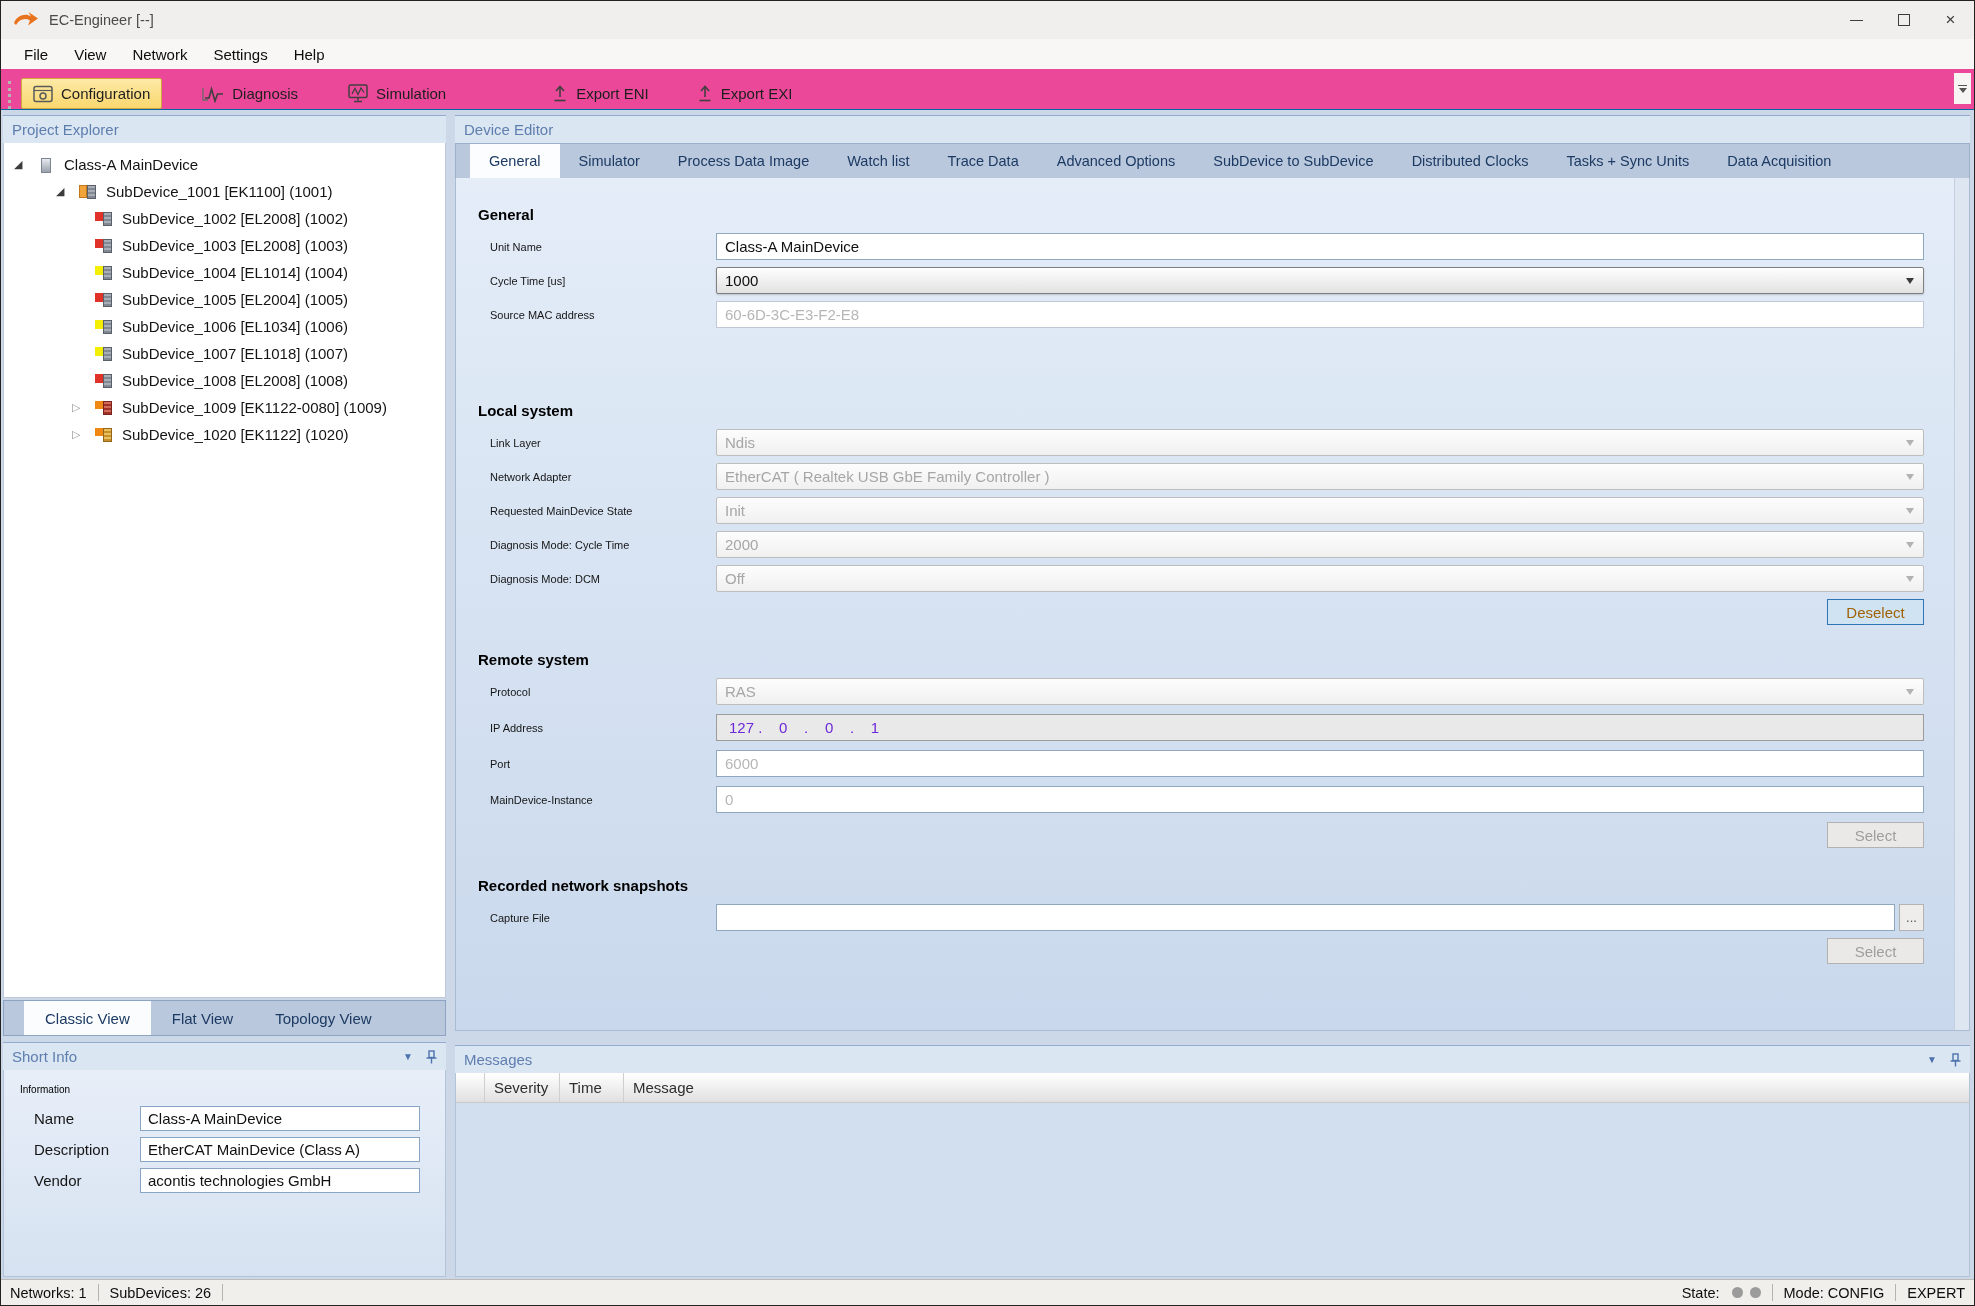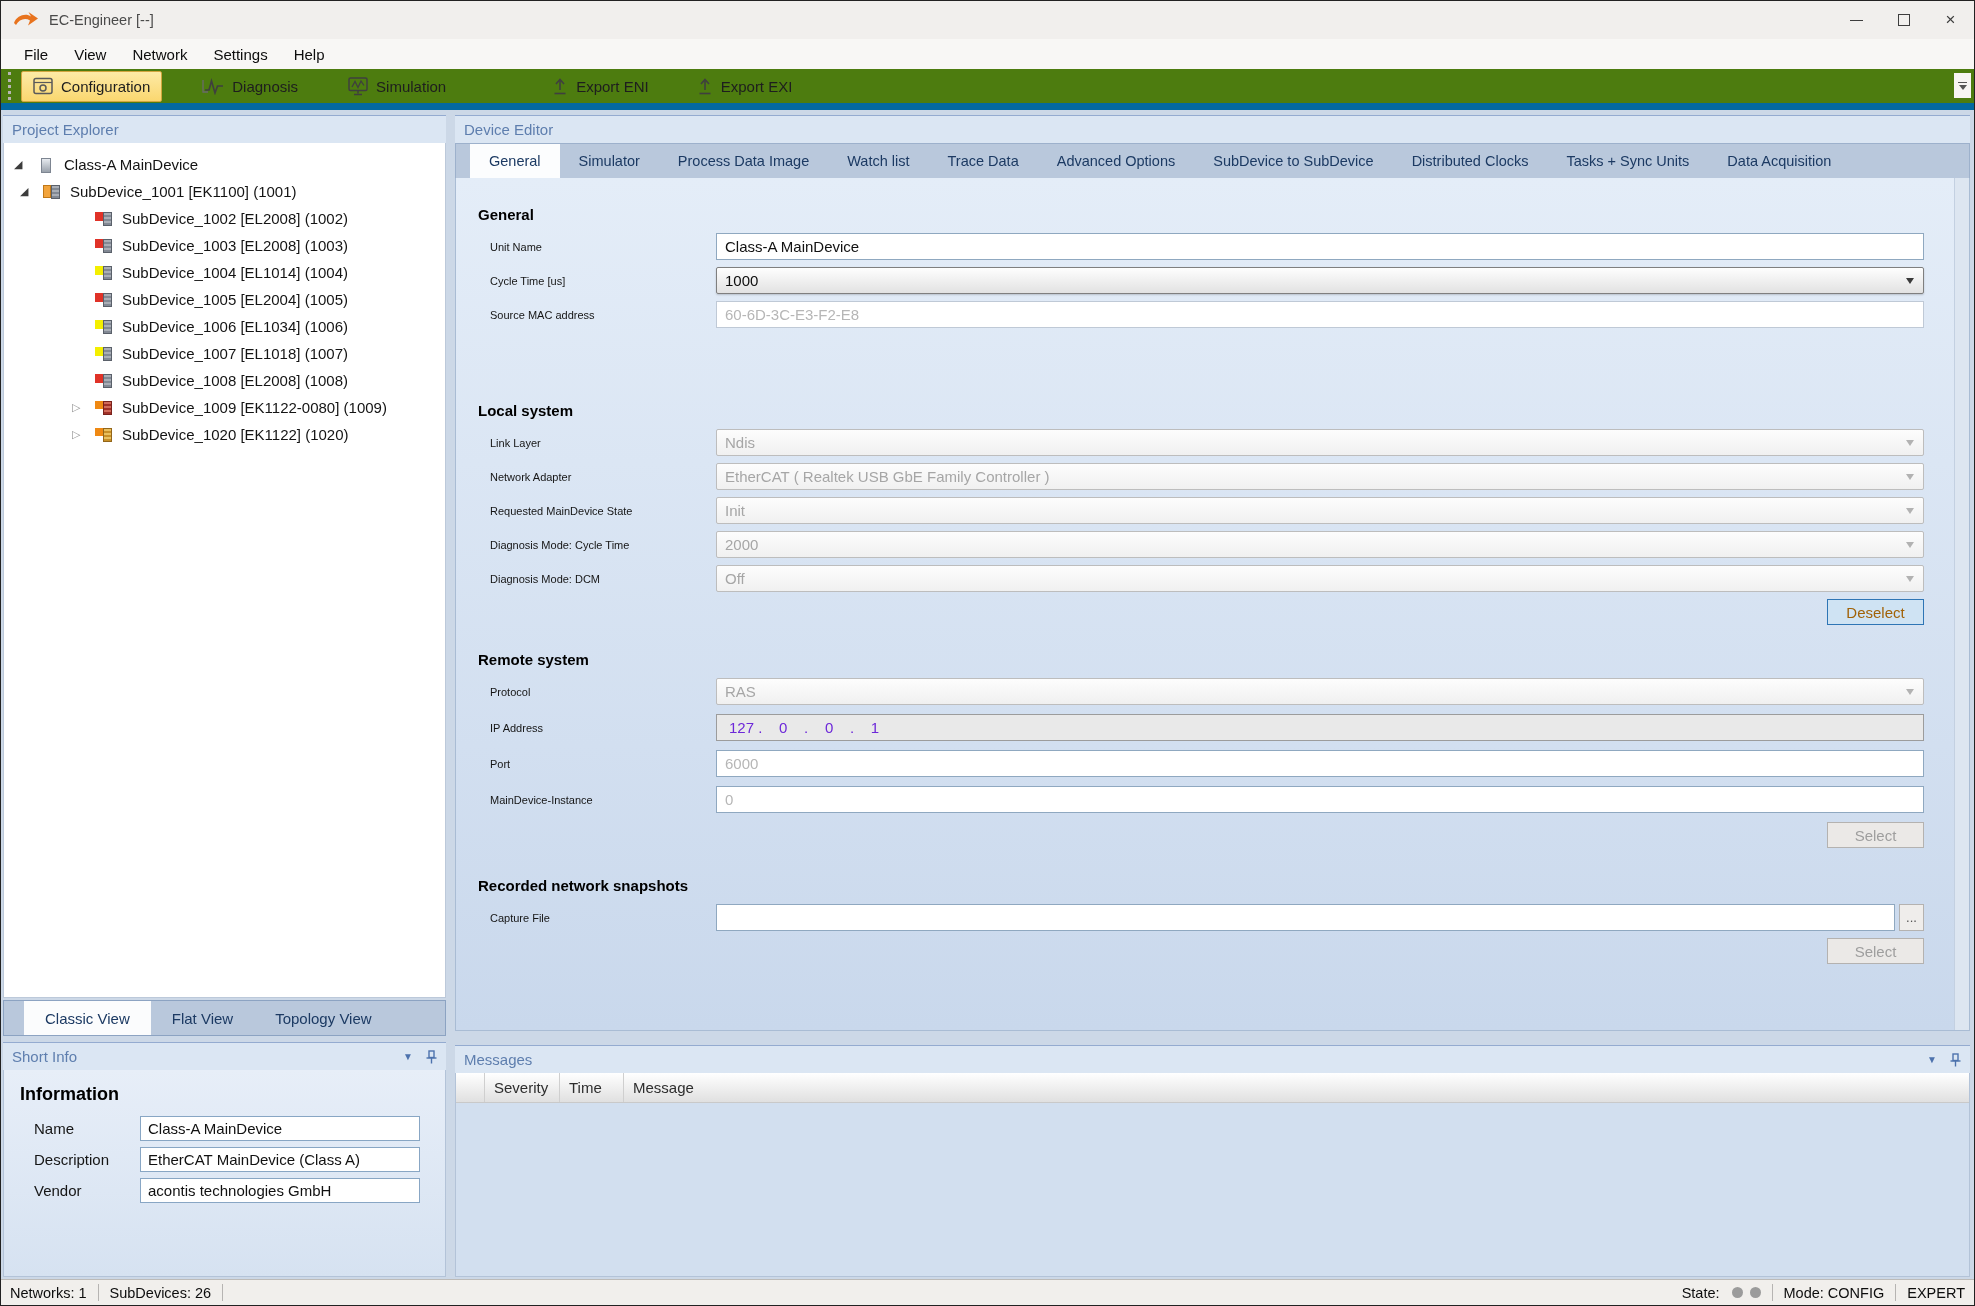--- a/index.html
+++ b/index.html
@@ -19,21 +19,21 @@
   .win-controls{margin-left:auto;display:flex;height:100%}
   .win-btn{width:47px;display:flex;align-items:center;justify-content:center;color:#3d3d3d;font-size:17px}
   .max-glyph{width:12px;height:12px;border:1.5px solid #3d3d3d;display:inline-block}
   .min-glyph{width:13px;height:0;border-top:1.5px solid #3d3d3d;display:inline-block}
 
   
   .menubar{height:30px;flex:none;background:#f8f7f5;display:flex;align-items:center;padding-left:10px;font-size:15px;color:#0d0d0d}
   .menu-item{padding:4px 13px;cursor:default}
 
   
-  .toolbar{height:41px;flex:none;background:#4d7c0f;border-bottom:7px solid #0369a1;display:flex;align-items:center;position:relative}
+  .toolbar{height:41px;flex:none;background:#ec4899;border-bottom:1px solid #0369a1;display:flex;align-items:flex-end;position:relative}
   .grip{width:0;height:28px;border-left:3px dotted #b7b5b2;margin:0 10px 0 7px}
   .tb-btn{display:flex;align-items:center;gap:8px;height:31px;padding:0 11px;font-size:15px;color:#1e1e1e;border:1px solid transparent}
   .tb-btn.active{background:linear-gradient(#fdeaa6,#fad76f);border:1px solid var(--accent-yellow-border);border-radius:2px}
   .tb-diagnosis{margin-left:28px}.tb-simulation{margin-left:26px}
   .tb-export-eni{margin-left:82px}.tb-export-exi{margin-left:24px}
   .tb-overflow{position:absolute;right:3px;top:4px;bottom:5px;width:17px;display:flex;flex-direction:column;align-items:center;justify-content:center;color:#555;background:#f7f5f3}
   .ovf-bar{width:9px;border-top:1.5px solid #555;margin-bottom:2px}
   .ovf-arrow{width:0;height:0;border-left:4px solid transparent;border-right:4px solid transparent;border-top:5px solid #555}
 
   
@@ -41,21 +41,21 @@
   .left-col{width:443px;flex:none;display:flex;flex-direction:column;min-height:0}
   .right-col{flex:1;display:flex;flex-direction:column;margin-left:9px;min-height:0}
 
   .panel-hdr{height:28px;flex:none;background:#dbe6f3;border-top:1px solid #94abd0;display:flex;align-items:center;padding:0 9px;color:var(--header-text);font-size:15px}
   .hdr-title{flex:1}
   .hdr-collapse{color:#4d72ad;font-size:10px;margin-right:13px}
 
   
   .tree-area{flex:1;background:#fff;border:1px solid #bcc9da;border-top:none;padding-top:8px;min-height:0;overflow:hidden}
   .tree-row{display:flex;align-items:center;height:27px;font-size:15px;color:#141414}
-  .lvl0{padding-left:10px}.lvl1{padding-left:16px}.lvl2{padding-left:68px}
+  .lvl0{padding-left:10px}.lvl1{padding-left:52px}.lvl2{padding-left:68px}
   .expander{width:22px;flex:none;font-size:11px;line-height:1}
   .expander[data-exp="expanded"]::before{content:"◢";color:#3c3c3c}
   .expander[data-exp="collapsed"]::before{content:"▷";color:#8f8f8f}
   .dev-icon{width:21px;height:16px;position:relative;flex:none;margin-right:7px}
   .dev-icon .block{position:absolute;right:3px;top:1px;width:9px;height:14px;background:repeating-linear-gradient(0deg,#828994 0 2px,#a9aeb6 2px 4px);border:1px solid #5a606a}
   .dev-icon .flag{position:absolute;left:1px;top:1px;width:9px;height:9px}
   .dev-icon[data-icon="maindevice"] .block{left:5px;right:auto;width:10px;height:15px;background:linear-gradient(#e6eaef,#99a1ab);border:1px solid #7d8591}
   .dev-icon[data-icon="ek-coupler"] .flag{width:8px;height:13px;background:#f2a43c;border:1px solid #c07818}
   .dev-icon[data-icon="el-red"] .flag{background:#e03228}
   .dev-icon[data-icon="el-yellow"] .flag{background:#f4ef00}
@@ -66,21 +66,21 @@
   .tree-label{white-space:nowrap}
 
   
   .view-tabs{height:36px;flex:none;margin-top:2px;background:var(--tab-bar);border:1px solid #8ca3c2;display:flex;align-items:stretch;padding-left:20px}
   .vtab{display:flex;align-items:center;padding:0 21px;font-size:15px;color:#1c3a63}
   .vtab.active{background:#fbfcfd}
 
   
   .shortinfo{height:235px;flex:none;margin-top:6px;display:flex;flex-direction:column}
   .si-body{flex:1;background:linear-gradient(#e7eef8,#d6e2f1);border:1px solid #b3c3d8;border-top:none;padding:12px 0 0 14px}
-  .si-heading{font-weight:bold;font-size:18px;color:#000;margin:2px 0 11px 2px}
+  .si-heading{font-weight:normal;font-size:10px;color:#000;margin:2px 0 11px 2px}
   .si-row{display:flex;align-items:center;margin-bottom:6px}
   .si-label{width:122px;padding-left:16px;font-size:15px;color:#151515}
   .si-input{width:280px;height:25px;background:#fff;border:1px solid #88a6c4;display:flex;align-items:center;padding-left:7px;font-size:15px;color:#111}
 
   
   .device-editor{flex:1;display:flex;flex-direction:column;min-height:0}
   .de-tabbar{height:35px;flex:none;background:var(--tab-bar);border:1px solid #9db1cc;border-bottom:none;display:flex;align-items:stretch;padding-left:14px}
   .de-tab{display:flex;align-items:center;padding:0 19px;font-size:14.5px;color:#1c3a63;white-space:nowrap}
   .de-tab.active{background:#fcfdfe}
   .de-content{flex:1;min-height:0;position:relative;background:linear-gradient(var(--content-top),var(--content-bottom));border:1px solid #a9bcd4;border-top:none;overflow:hidden}

